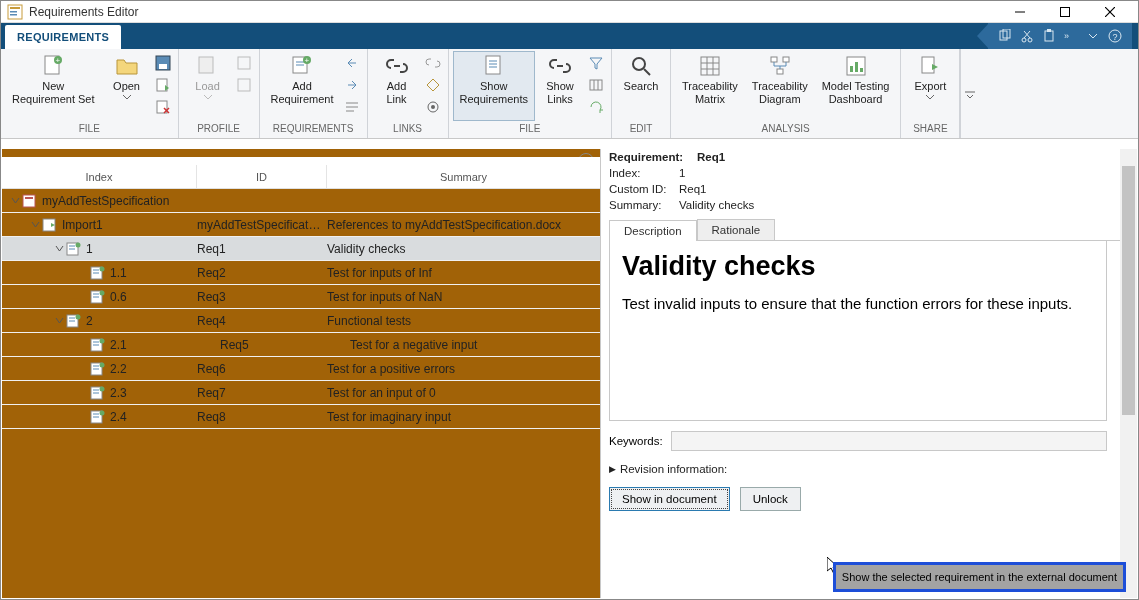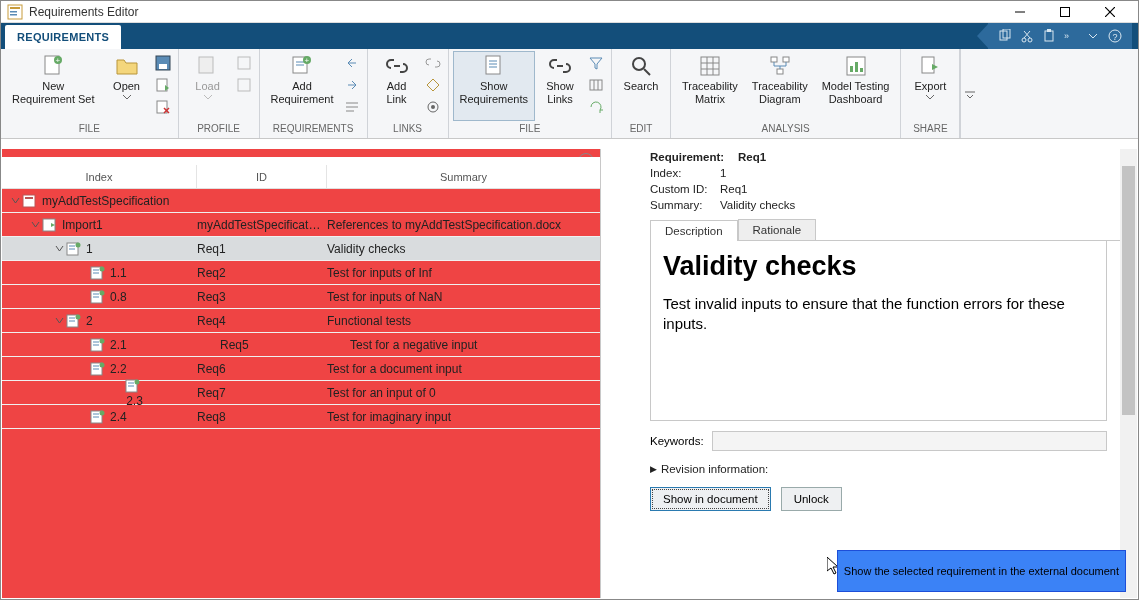--- a/index.html
+++ b/index.html
@@ -27,22 +27,22 @@
 .rgroup .label { height:15px; font-size:10px; color:#666; text-align:center; padding-bottom:1px; }
 .rbtn-big { display:flex; flex-direction:column; align-items:center; justify-content:flex-start; padding:2px 6px; font-size:11px; color:#222; text-align:center; min-width:50px; height:70px; line-height:1.15; border:1px solid transparent; }
 .rbtn-big.selected { background:#e2e9f0; border:1px solid #9fb8cc; }
 .rbtn-big .icon { width:24px; height:24px; margin-bottom:2px; }
 .smallstack { display:flex; flex-direction:column; justify-content:flex-start; gap:2px; padding-top:2px; }
 .rbtn-sm { width:22px; height:20px; display:flex; align-items:center; justify-content:center; }
 .collapse-btn { width:18px; display:flex; align-items:center; justify-content:center; background:#f5f6f8; border-left:1px solid #d0d3d8;}
 
 
 .main { position:absolute; top:148px; left:1px; right:1px; bottom:1px; display:flex; }
-.left-pane { width:599px; display:flex; flex-direction:column; border-right:1px solid #c8c8c8; position:relative; background:#ef4444;}
-.right-pane { flex:1; display:flex; position:relative; background:#fff;margin-left:41px;}
+.left-pane { width:599px; display:flex; flex-direction:column; border-right:1px solid #c8c8c8; position:relative; background:#a16207;}
+.right-pane { flex:1; display:flex; position:relative; background:#fff;}
 
 
 .tree-head { height:32px; display:flex; position:relative; border-bottom:1px solid #e0e0e0; background:#fff; padding-top:8px;}
 .tree-head .col { font-size:11px; color:#555; display:flex; align-items:center; justify-content:center; border-right:1px solid #e4e4e4; }
 .tree-head .col:last-child{border-right:none;}
 .circ-btn { position:absolute; top:4px; right:6px; width:16px; height:16px; border:1px solid #888; border-radius:50%; display:flex; align-items:center; justify-content:center; font-size:9px; color:#555; }
 
 
 .tree-body { flex:1; overflow:auto; }
 .row { height:24px; display:flex; align-items:center; font-size:12px; color:#222; border-bottom:1px solid #f0f0f0; }
@@ -69,21 +69,21 @@
 .kw-row { display:flex; align-items:center; padding:10px 30px 6px 8px; font-size:11.5px;}
 .kw-row .k { width:62px; }
 .kw-row input { flex:1; height:20px; border:1px solid #c8c8c8; background:#f4f4f4; font-size:11.5px; padding:0 4px;}
 .exp-row { padding:6px 8px; font-size:11.5px; display:flex; align-items:center; color:#222;}
 .exp-row .tri { margin-right:4px; font-size:9px;}
 .btn-row { display:flex; gap:10px; padding:6px 30px 6px 8px;}
 .btn { height:24px; padding:0 12px; font-size:11.5px; border:1px solid #9aa; background:#eef0f2; display:flex; align-items:center;}
 .btn.focus { border:1px solid #2a7ab0; outline:1px dotted #444; outline-offset:-3px;}
 
 
-.tooltip { position:absolute; bottom:7px; right:12px; background:#3b82f6; border:1px solid #1d4ed8; font-size:11px; padding:14px 6px; white-space:nowrap; }
+.tooltip { position:absolute; bottom:7px; right:12px; background:#a3a3a3; border:3px solid #1d4ed8; font-size:11px; padding:6px 6px; white-space:nowrap; }
 .cursor { position:absolute; width:14px; height:18px; }
 
 svg { display:block; }
 </style>
 </head>
 <body>
 
 <div class="titlebar">
   <span class="title-icon">
     <svg viewBox="0 0 16 16">
@@ -531,21 +531,21 @@
           <div class="cell cell-idx" style="width: 195px; padding-left: 74px;">
             <span class="toggle"></span>
             <span class="req-icon">
               <svg width="16" height="16">
                 <rect x="1" y="2" width="11" height="12" fill="#fff" stroke="#888"></rect>
                 <line x1="3" y1="5" x2="9" y2="5" stroke="#5a8bb5"></line>
                 <line x1="3" y1="8" x2="9" y2="8" stroke="#5a8bb5"></line>
                 <circle cx="12" cy="4" r="2.5" fill="#6a6"></circle>
               </svg>
             </span>
-            <span>0.8</span>
+            <span>0.6</span>
           </div>
           <div class="cell" style="width: 130px;">Req3</div>
           <div class="cell" style="flex: 1 1 0%;">Test for inputs of NaN</div>
         </div>
         <div class="row">
           <div class="cell cell-idx" style="width: 195px; padding-left: 50px;">
             <span class="toggle">
               <svg width="9" height="9">
                 <path d="M1 2 L4.5 7 L8 2" fill="none" stroke="#555"></path>
               </svg>
@@ -586,24 +586,24 @@
               <svg width="16" height="16">
                 <rect x="1" y="2" width="11" height="12" fill="#fff" stroke="#888"></rect>
                 <line x1="3" y1="5" x2="9" y2="5" stroke="#5a8bb5"></line>
                 <line x1="3" y1="8" x2="9" y2="8" stroke="#5a8bb5"></line>
                 <circle cx="12" cy="4" r="2.5" fill="#6a6"></circle>
               </svg>
             </span>
             <span>2.2</span>
           </div>
           <div class="cell" style="width: 130px;">Req6</div>
-          <div class="cell" style="flex: 1 1 0%;">Test for a document input</div>
-        </div>
-        <div class="row">
-          <div class="cell cell-idx" style="width: 195px; padding-left: 74px; flex-direction: column;">
+          <div class="cell" style="flex: 1 1 0%;">Test for a positive errors</div>
+        </div>
+        <div class="row">
+          <div class="cell cell-idx" style="width: 195px; padding-left: 74px;">
             <span class="toggle"></span>
             <span class="req-icon">
               <svg width="16" height="16">
                 <rect x="1" y="2" width="11" height="12" fill="#fff" stroke="#888"></rect>
                 <line x1="3" y1="5" x2="9" y2="5" stroke="#5a8bb5"></line>
                 <line x1="3" y1="8" x2="9" y2="8" stroke="#5a8bb5"></line>
                 <circle cx="12" cy="4" r="2.5" fill="#6a6"></circle>
               </svg>
             </span>
             <span>2.3</span>

